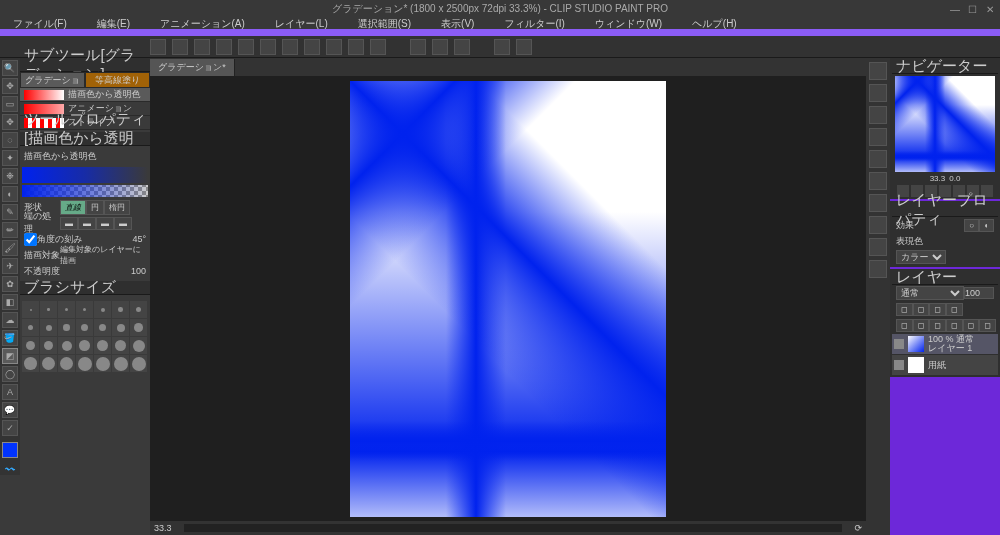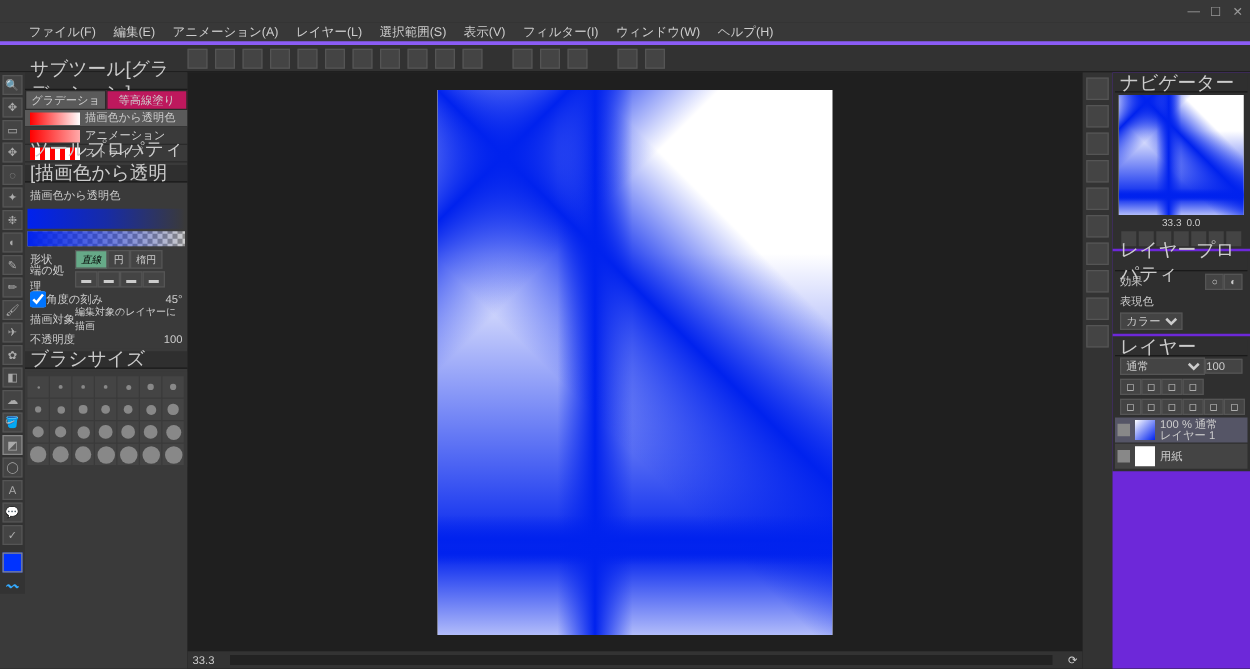--- a/index.html
+++ b/index.html
@@ -1,35 +1,35 @@
 <!DOCTYPE html>
 <html><head>
 <meta charset="utf-8">
 <style>
 * { margin: 0; padding: 0; box-sizing: border-box; font-family: "Meiryo UI", sans-serif; }
 body { background: #2b2b2b; color: #ccc; font-size: 10px; overflow: hidden; width: 1000px; height: 535px; }
 .titlebar { height: 18px; background: #383838; display: flex; align-items: center; justify-content: center; position: relative; }
 .titlebar .title { color: #aaa; font-size: 10px; }
 .titlebar .winbtns { position: absolute; right: 4px; display: flex; gap: 8px; }
 .titlebar .winbtns span { width: 10px; height: 10px; display: inline-block; color: #999; cursor: pointer; }
-.menubar { height: 18px; background: #383838; display: flex; align-items: center; padding-left: 19px; gap: 6px; border-bottom: 3px solid #8b5cf6; }
+.menubar { height: 18px; background: #383838; display: flex; align-items: center; padding-left: 9px; gap: 22px; border-bottom: 7px solid #8b5cf6; }
 .menubar span { color: #ccc; padding: 2px 4px; cursor: pointer; }
 .toolbar-row { height: 22px; background: #323232; display: flex; align-items: center; padding-left: 150px; gap: 6px; border-bottom: 1px solid #1a1a1a; }
 .toolbar-row .tbtn { width: 16px; height: 16px; background: #444; border: 1px solid #555; }
 .app-body { display: flex; height: 477px; }
 .left-panel { width: 150px; background: #3a3a3a; display: flex; flex-direction: column; }
 .tools-col { position: absolute; left: 0; top: 58px; width: 20px; background: #333; display: flex; flex-direction: column; align-items: center; padding-top: 2px; gap: 2px; z-index: 10; }
 .tools-col .tool { width: 16px; height: 16px; background: #444; border: 1px solid #555; cursor: pointer; display: flex; align-items: center; justify-content: center; font-size: 9px; color: #aaa; }
 .tools-col .tool.active { background: #5a5a5a; border-color: #888; }
 .tools-col .color-chip { width: 16px; height: 16px; background: #0033ff; margin-top: 4px; border: 1px solid #888; }
 .tools-col .wave { color: #3af; font-size: 10px; }
 .panel-inner { margin-left: 20px; width: 130px; display: flex; flex-direction: column; }
 .palette-header { height: 14px; background: #2f2f2f; display: flex; align-items: center; padding-left: 4px; border-bottom: 1px solid #1a1a1a; font-size: 15px; }
 .sub-tool-tabs { display: flex; height: 16px; }
-.sub-tool-tabs .tab { flex: 1; background: #be185d; border: 1px solid #2a2a2a; text-align: center; font-size: 9px; line-height: 14px; cursor: pointer; }
+.sub-tool-tabs .tab { flex: 1; background: #a16207; border: 1px solid #2a2a2a; text-align: center; font-size: 9px; line-height: 14px; cursor: pointer; }
 .sub-tool-tabs .tab.active { background: #5a5a5a; }
 .grad-list { background: #3a3a3a; }
 .grad-row { display: flex; align-items: center; height: 14px; border-bottom: 1px solid #2a2a2a; cursor: pointer; }
 .grad-row .swatch { width: 40px; height: 10px; margin: 0 4px; }
 .grad-row .gname { font-size: 9px; flex: 1; color: #ccc; }
 .grad-row.active { background: #5a5a5a; }
 .prop-panel { background: #3a3a3a; margin-top: 2px; }
 .grad-preview { height: 16px; background: linear-gradient(90deg, #0022ee, rgba(0,34,238,0.6), rgba(0,34,238,0) 100%); margin: 2px; }
 .grad-bar { height: 12px; margin: 2px; position: relative; background: 
   linear-gradient(90deg, #0022ee, rgba(0,34,238,0) 100%),
@@ -74,20 +74,21 @@
 .layer-row .eye { width: 10px; height: 10px; background: #888; margin-right: 4px; }
 .layer-row .lthumb { width: 16px; height: 16px; background: #fff; margin-right: 4px; }
 .layer-row .lthumb.art { background: linear-gradient(135deg,#fff,#0022ee); }
 select.mini { background: #444; color: #ccc; border: 1px solid #555; font-size: 9px; height: 14px; }
 input.mini { background: #444; color: #ccc; border: 1px solid #555; font-size: 9px; width: 30px; height: 12px; }
 </style>
 </head>
 <body>
 
 <div class="titlebar">
+  <span class="title">グラデーション* (1800 x 2500px 72dpi 33.3%) - CLIP STUDIO PAINT PRO</span>
   <div class="winbtns">
     <span>—</span>
     <span>☐</span>
     <span>✕</span>
   </div>
 </div>
 
 <div class="menubar">
   <span>ファイル(F)</span>
   <span>編集(E)</span>
@@ -291,20 +292,23 @@
             <div class="dot">
               <span style="width:14px;height:14px;background:#888;border-radius:50%;display:block"></span>
             </div>
           </div>
       </div>
 
     </div>
   </div>
 
   <div class="canvas-area">
+    <div class="doc-tabs">
+      <div class="dtab">グラデーション*</div>
+    </div>
     <div class="canvas-view">
       <div class="canvas">
         <div class="g1"></div>
         <div class="g5"></div>
         <div class="g2"></div>
         <div class="g3"></div>
         <div class="g4"></div>
       </div>
     </div>
     <div class="hscroll">

